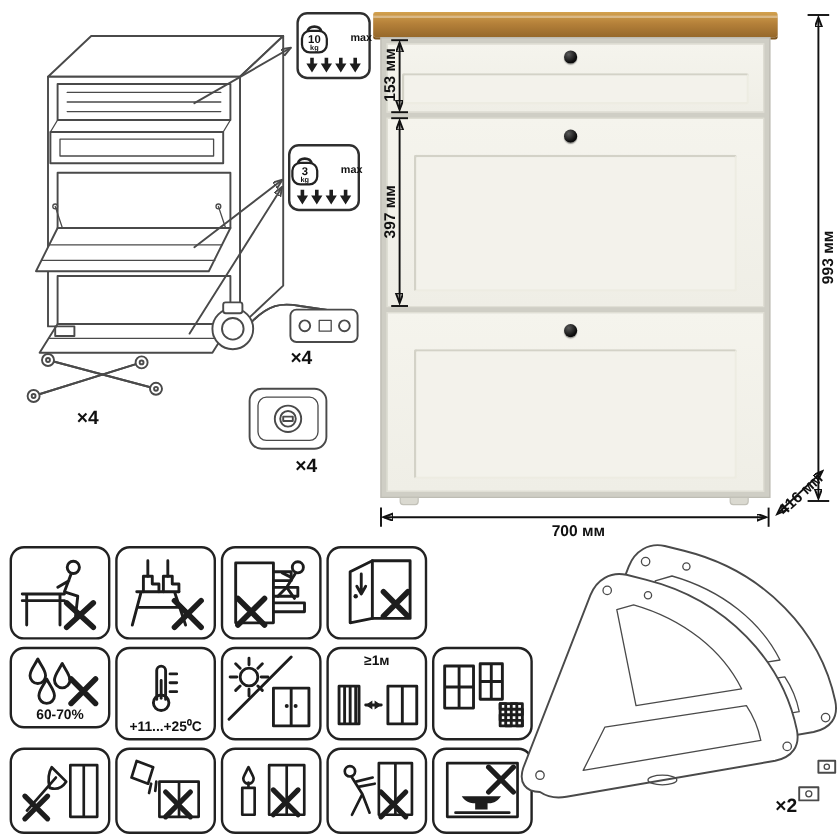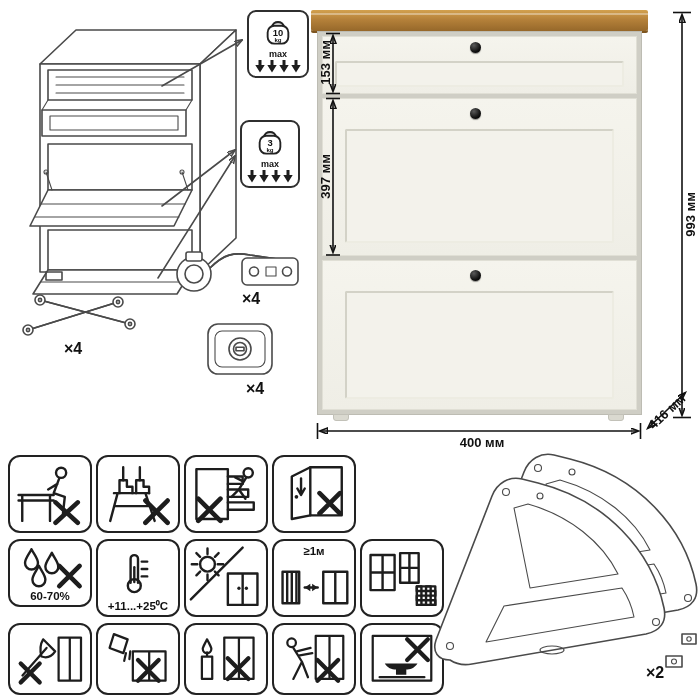--- a/index.html
+++ b/index.html
@@ -11,21 +11,21 @@
   
   .sketch path, .sketch rect, .sketch line, .sketch circle, .sketch ellipse {
     stroke:#4a4a4a; stroke-width:1.6; fill:none; stroke-linejoin:round; stroke-linecap:round;
   }
   .sketch .face { fill:#fff; }
   .sketch .thin { stroke-width:1.1; }
 
   
   .callout { position:absolute; border:2px solid #2f2f2f; border-radius:9px; background:#fff;
              display:flex; flex-direction:column; align-items:center; padding:2px 3px 3px; gap:1px; }
-  .callout-row { display:flex; align-items:center; gap:2px;flex-direction:column; }
+  .callout-row { display:flex; align-items:center; gap:14px; }
   .kb-shape { stroke:#222; stroke-width:2; fill:#fff; }
   .kb-handle { stroke:#222; stroke-width:2.4; fill:none; }
   .kb-val { font:bold 10px "Liberation Sans",sans-serif; fill:#111; text-anchor:middle; }
   .kb-unit { font:bold 6.5px "Liberation Sans",sans-serif; fill:#111; text-anchor:middle; }
   .max-label { font-weight:bold; font-size:9px; color:#111; }
   .fl { fill:#1d1d1d; stroke:none; }
 
   .count-label { position:absolute; font-weight:bold; font-size:16px; color:#111; }
 
   
@@ -216,21 +216,21 @@
     <line x1="383" y1="12.5" x2="401" y2="12.5"></line>
       <line x1="383" y1="417.5" x2="401" y2="417.5"></line>
     <line x1="30" y1="431" x2="348" y2="431" marker-start="url(#ah)" marker-end="url(#ah)"></line>
     <line x1="27.5" y1="423" x2="27.5" y2="439"></line>
       <line x1="350.5" y1="423" x2="350.5" y2="439"></line>
     <line x1="358" y1="428" x2="395" y2="393" marker-start="url(#ah)" marker-end="url(#ah)"></line>
   </svg>
   <div class="dim rot" style="left:297px;top:55px">153 мм</div>
   <div class="dim rot" style="left:297px;top:169px">397 мм</div>
   <div class="dim rot" style="left:662px;top:207px">993 мм</div>
-  <div class="dim" style="left:454px;top:435px">400 мм</div>
+  <div class="dim" style="left:454px;top:435px">700 мм</div>
   <div class="dim rot45" style="left:639px;top:404px">416 мм</div>
 
   <div class="cell" style="left:8px;top:455px;height:78px">
     <svg class="pic" viewBox="0 0 80 72">
       <path d="M6,36 H44 M10,36 V64 M40,36 V64 M6,42 H44"></path>
       <circle cx="52" cy="12" r="5.5"></circle>
       <path d="M50,18 L44,34 L56,38 L54,56 M48,24 L38,30"></path>
       <path class="xm" d="M46,44 L70,66 M70,44 L46,66"></path>
     </svg>
   </div>

